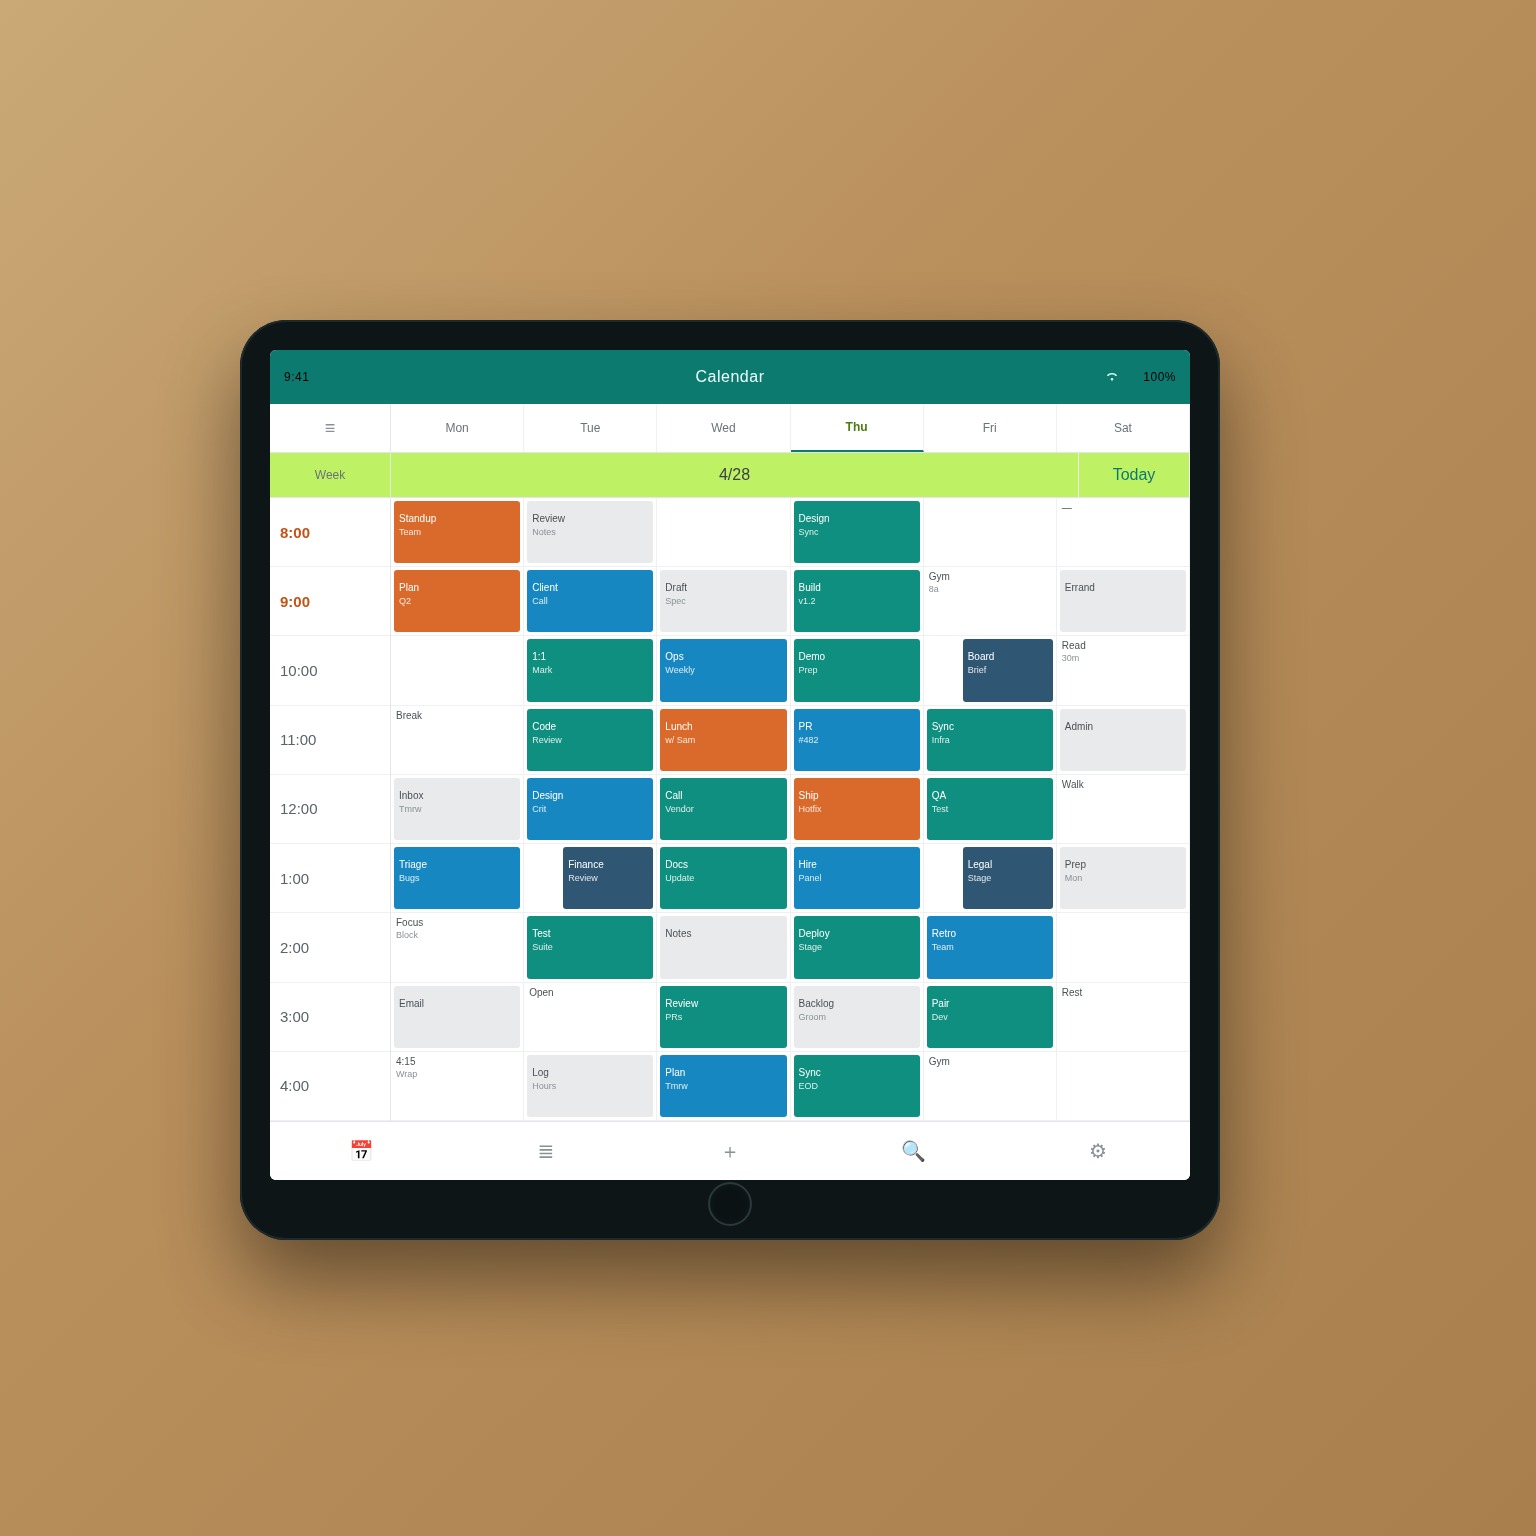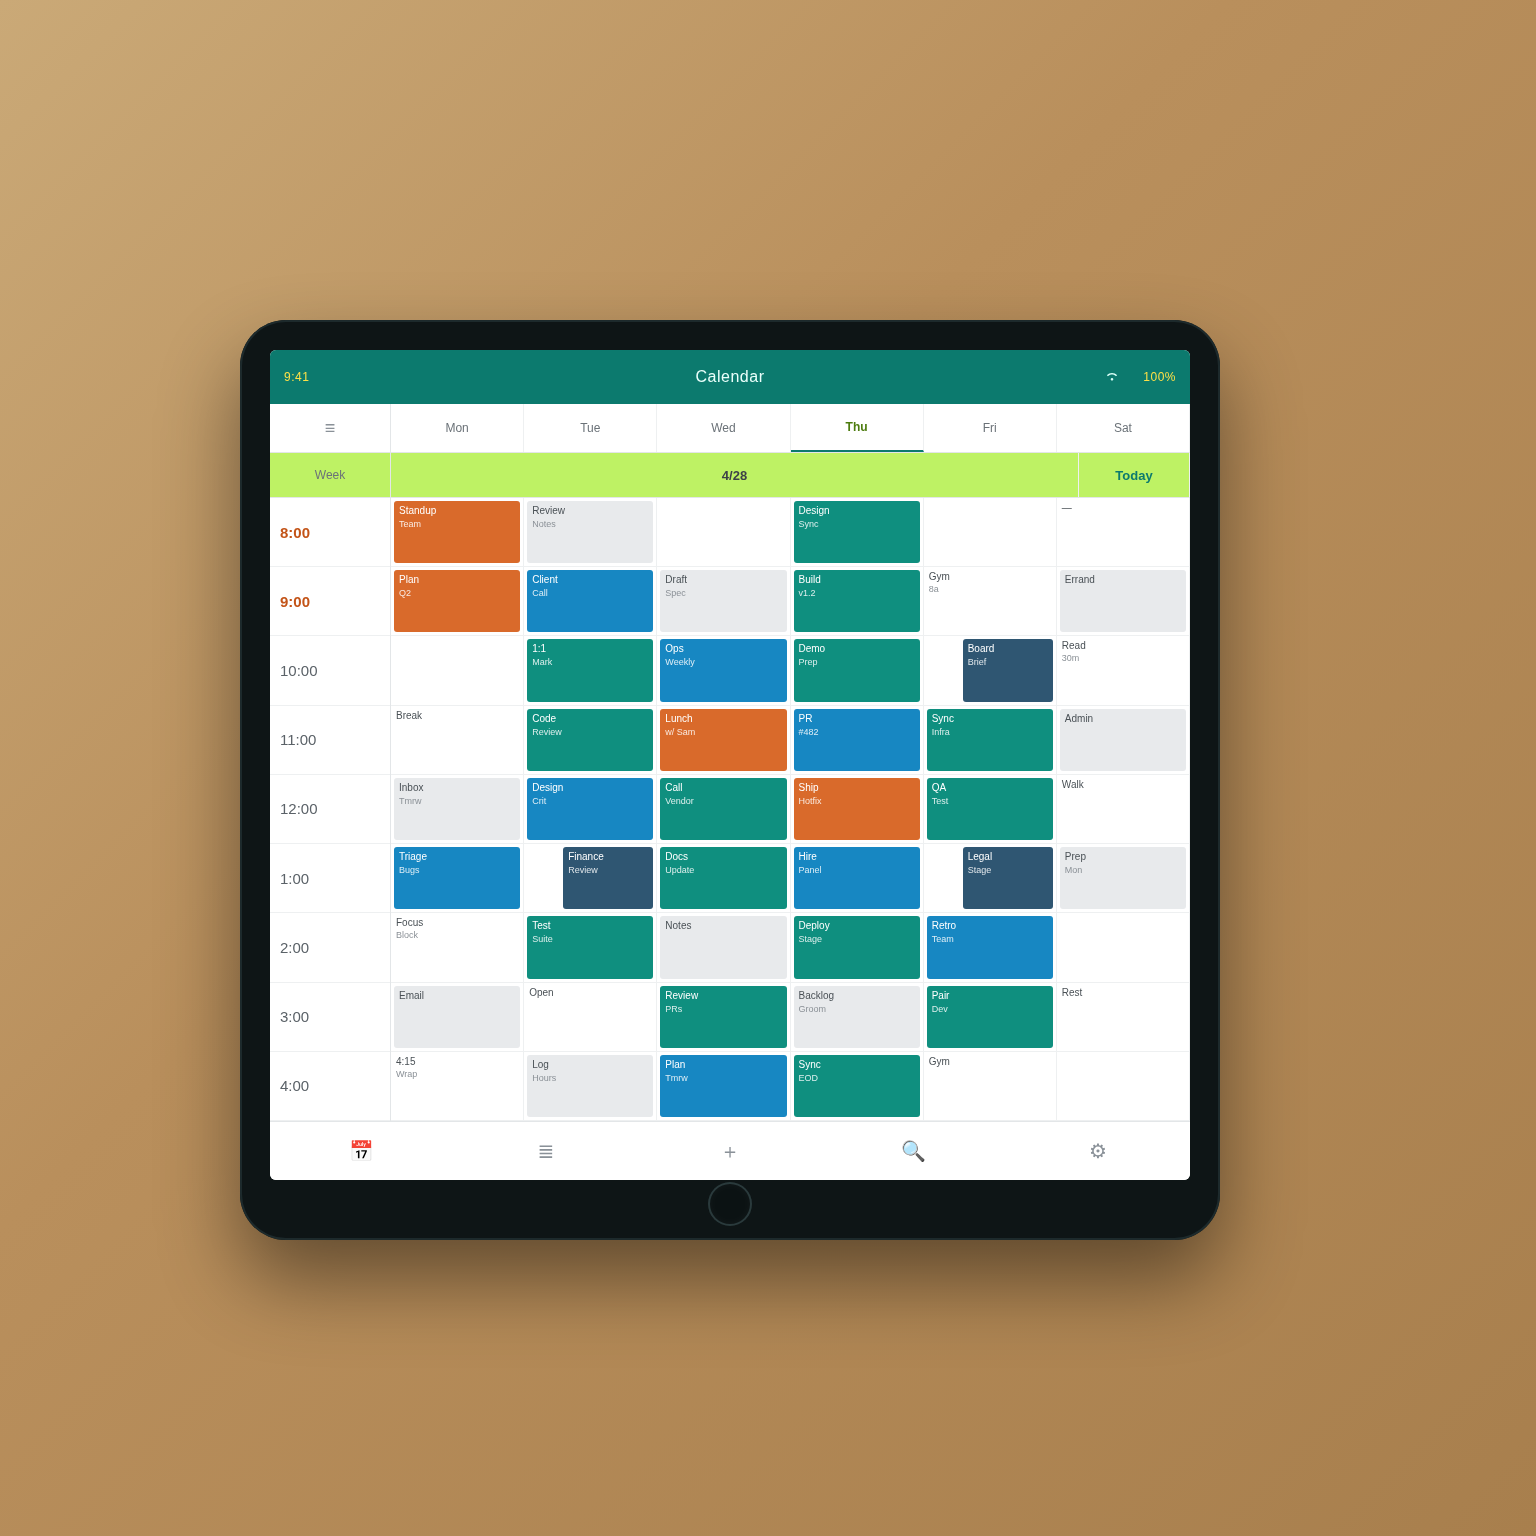--- a/index.html
+++ b/index.html
@@ -59,21 +59,21 @@
     position: relative;
   }
   .titlebar .left-icons, .titlebar .right-icons {
     position: absolute;
     top: 0; bottom: 0;
     display: flex;
     align-items: center;
     gap: 10px;
     padding: 2px 14px;
     font-size: 12px;
-    color: #fde047;
+    color: #000000;
   }
   .titlebar .left-icons { left: 0; }
   .titlebar .right-icons { right: 0; gap: 24px; }
 
   
   .tabsrow {
     height: 48px;
     background: #ffffff;
     border-bottom: 1px solid #e3e6e8;
     display: flex;
@@ -107,24 +107,24 @@
     height: 44px;
     background: #bef264;
     border-bottom: 1px solid #e3e6e8;
     display: flex;
   }
   .infocell {
     flex: 1;
     display: flex;
     align-items: center;
     justify-content: center;
-    font-size: 13px;
+    font-size: 16px;
     color: #3d4247;
     border-right: 1px solid #eef0f1;
-    font-weight: 700;
+    font-weight: 400;
   }
 
   
   .body {
     flex: 1;
     display: flex;
     overflow: hidden;
     background: #ffffff;
   }
 
@@ -170,21 +170,21 @@
     margin-top: 2px;
   }
 
   .ev {
     position: absolute;
     left: 3px;
     top: 3px;
     right: 3px;
     bottom: 3px;
     border-radius: 3px;
-    padding: 4px 5px;
+    padding: 12px 5px;
     font-size: 10px;
     line-height: 1.2;
     color: #fff;
     display: flex;
     flex-direction: column;
     justify-content: flex-start;
   }
   .ev .sub { color: rgba(255,255,255,.85); }
 
   .ev.teal   { background: #0f8f7f; }

